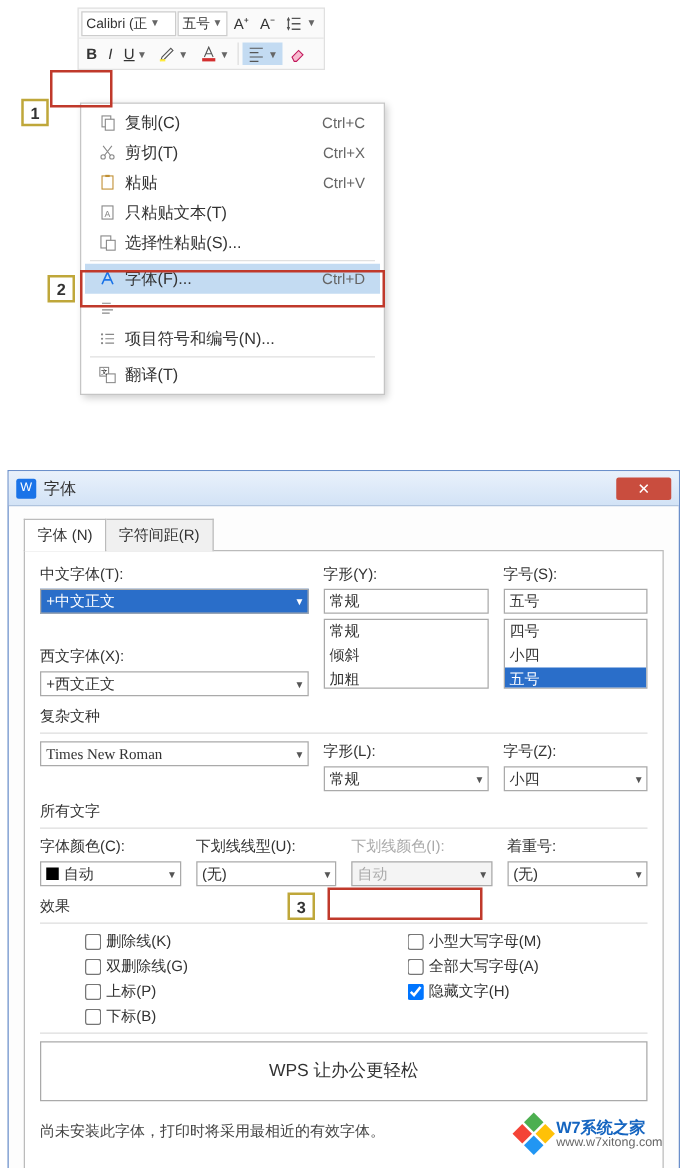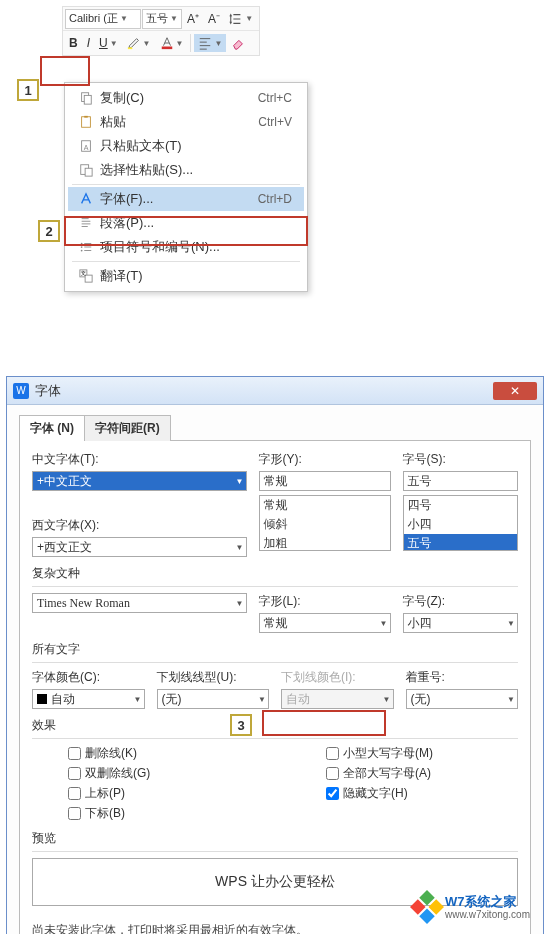--- a/index.html
+++ b/index.html
@@ -21,21 +21,21 @@
 .cm-sc { font-size: 12px; color: #666; padding-right: 8px; }
 .cm-sep { height: 1px; background: #e0e0e0; margin: 2px 4px; }
 .callout { position: absolute; width: 22px; height: 22px; background: #fff; border: 2px solid #bfa73a; color: #333; font-weight: bold; display: flex; align-items: center; justify-content: center; font-size: 13px; z-index: 10; }
 .redbox { position: absolute; border: 2px solid #c0392b; pointer-events: none; z-index: 5; }
 .dialog { position: relative; margin: 290px 6px 6px 6px; border: 1px solid #6b8fca; background: #fdfdfd; width: 538px; }
 .dlg-title { height: 28px; background: linear-gradient(#e9f1fb,#d3e3f6); border-bottom: 1px solid #b0c4de; display: flex; align-items: center; padding: 0 6px; }
 .dlg-title-ico { width: 16px; height: 16px; background: #1a73e8; border-radius: 2px; display: flex; align-items: center; justify-content: center; color: #fff; font-size: 10px; margin-right: 6px; }
 .dlg-title-txt { flex: 1; font-size: 13px; }
 .dlg-close { width: 44px; height: 18px; background: #c94d3e; border-radius: 2px; display: flex; align-items: center; justify-content: center; color: #fff; font-size: 12px; cursor: pointer; }
 .dlg-body { padding: 10px 12px 6px 12px; }
-.tabstrip { display: flex; font-weight: bold; }
+.tabstrip { display: flex; }
 .tab { padding: 4px 10px; border: 1px solid #bbb; background: #f0f0f0; font-size: 12px; cursor: pointer; border-bottom: none; }
 .tab.active { background: #fff; position: relative; z-index: 2; }
 .tab + .tab { border-left: none; }
 .tabpanel { border: 1px solid #bbb; margin-top: -1px; padding: 10px 12px; background: #fff; }
 .row { display: flex; gap: 12px; margin-bottom: 4px; }
 .col { flex: 1; display: flex; flex-direction: column; }
 .lbl { font-size: 12px; color: #333; margin-bottom: 3px; }
 .combo { height: 20px; border: 1px solid #aaa; background: #fff; display: flex; align-items: center; padding: 0 4px; font-size: 12px; position: relative; cursor: pointer; }
 .combo.sel { background: #2a6ec9; color: #fff; }
 .combo .arr { position: absolute; right: 2px; font-size: 8px; color: #555; }
@@ -139,20 +139,31 @@
           <rect x="3" y="2" width="8" height="10" fill="none" stroke="#888"></rect>
           <rect x="6" y="5" width="8" height="10" fill="#fff" stroke="#888"></rect>
         </svg>
       </span>
     <span class="cm-label">复制(C)</span>
     <span class="cm-sc">Ctrl+C</span>
   </div>
   <div class="cm-item">
     <span class="cm-iconcol">
         <svg class="ic" viewBox="0 0 16 16">
+          <circle cx="4" cy="12" r="2" fill="none" stroke="#888"></circle>
+          <circle cx="12" cy="12" r="2" fill="none" stroke="#888"></circle>
+          <path d="M5 11L12 2M11 11L4 2" stroke="#888"></path>
+        </svg>
+      </span>
+    <span class="cm-label">剪切(T)</span>
+    <span class="cm-sc">Ctrl+X</span>
+  </div>
+  <div class="cm-item">
+    <span class="cm-iconcol">
+        <svg class="ic" viewBox="0 0 16 16">
           <rect x="3" y="2" width="10" height="12" fill="none" stroke="#c19034"></rect>
           <rect x="6" y="1" width="4" height="2" fill="#c19034"></rect>
         </svg>
       </span>
     <span class="cm-label">粘贴</span>
     <span class="cm-sc">Ctrl+V</span>
   </div>
   <div class="cm-item">
     <span class="cm-iconcol">
         <svg class="ic" viewBox="0 0 16 16">
@@ -180,21 +191,20 @@
       </span>
     <span class="cm-label">字体(F)...</span>
     <span class="cm-sc">Ctrl+D</span>
   </div>
   <div class="cm-item">
     <span class="cm-iconcol">
         <svg class="ic" viewBox="0 0 16 16">
           <path stroke="#888" d="M3 3h8M3 6h10M3 9h10M3 12h7"></path>
         </svg>
       </span>
-    <span class="cm-label">段落(P)...</span>
   </div>
   <div class="cm-item">
     <span class="cm-iconcol">
         <svg class="ic" viewBox="0 0 16 16">
           <circle cx="3" cy="4" r="1" fill="#888"></circle>
           <circle cx="3" cy="8" r="1" fill="#888"></circle>
           <circle cx="3" cy="12" r="1" fill="#888"></circle>
           <path stroke="#888" d="M6 4h8M6 8h8M6 12h8"></path>
         </svg>
       </span>
@@ -363,21 +373,20 @@
         <label class="chk">
             <input type="checkbox" checked="" style="">
             <span>隐藏文字(H)</span>
           </label>
         <label class="chk">
             <input type="checkbox" style="">
             <span>下标(B)</span>
           </label>
       </div>
 
-      <div class="section-title">预览</div>
       <div class="hr"></div>
       <div class="preview-box">
           <span>WPS 让办公更轻松</span>
         </div>
       <div class="hint">尚未安装此字体，打印时将采用最相近的有效字体。</div>
     </div>
   </div>
 
 </div>
 

